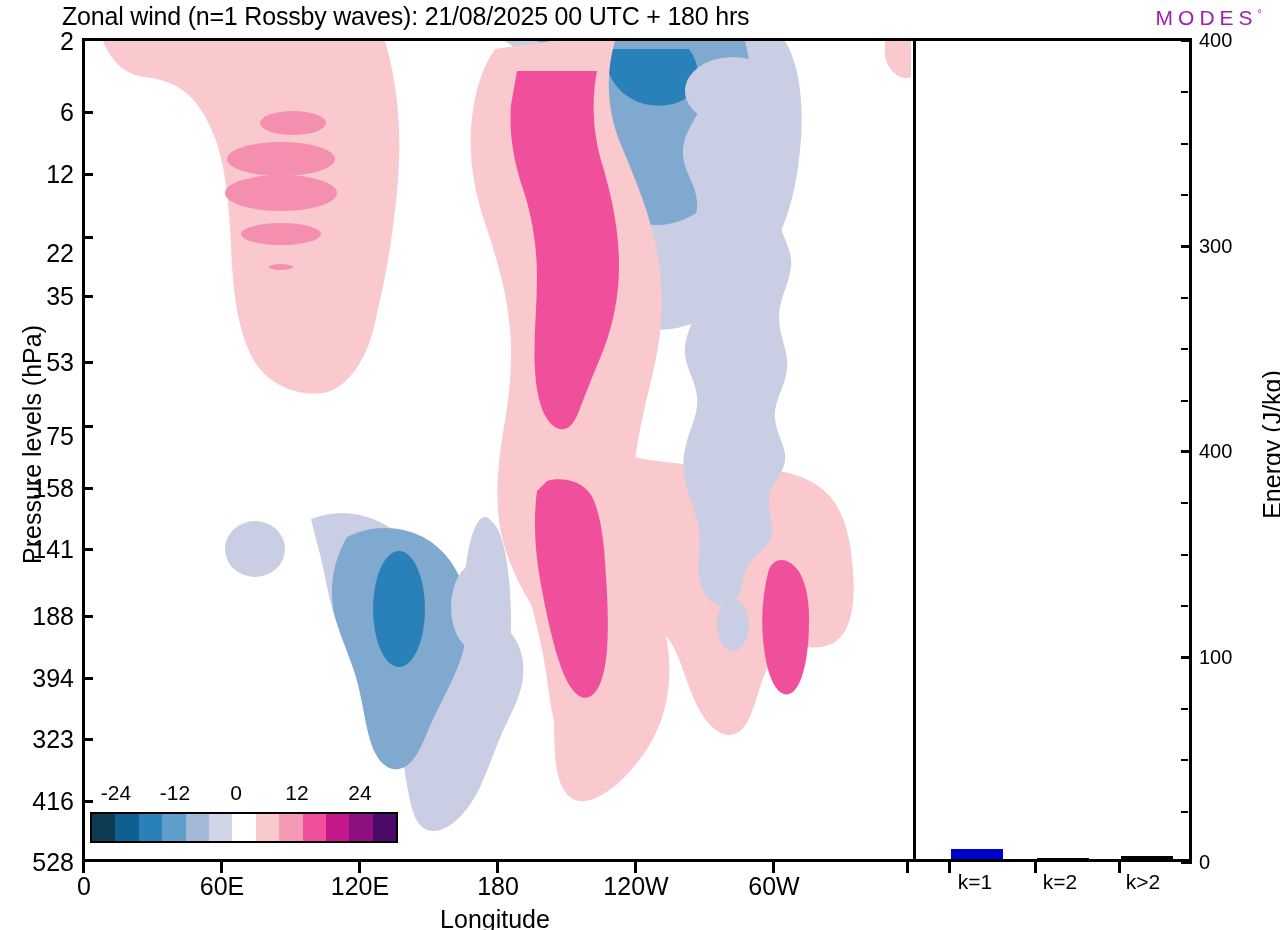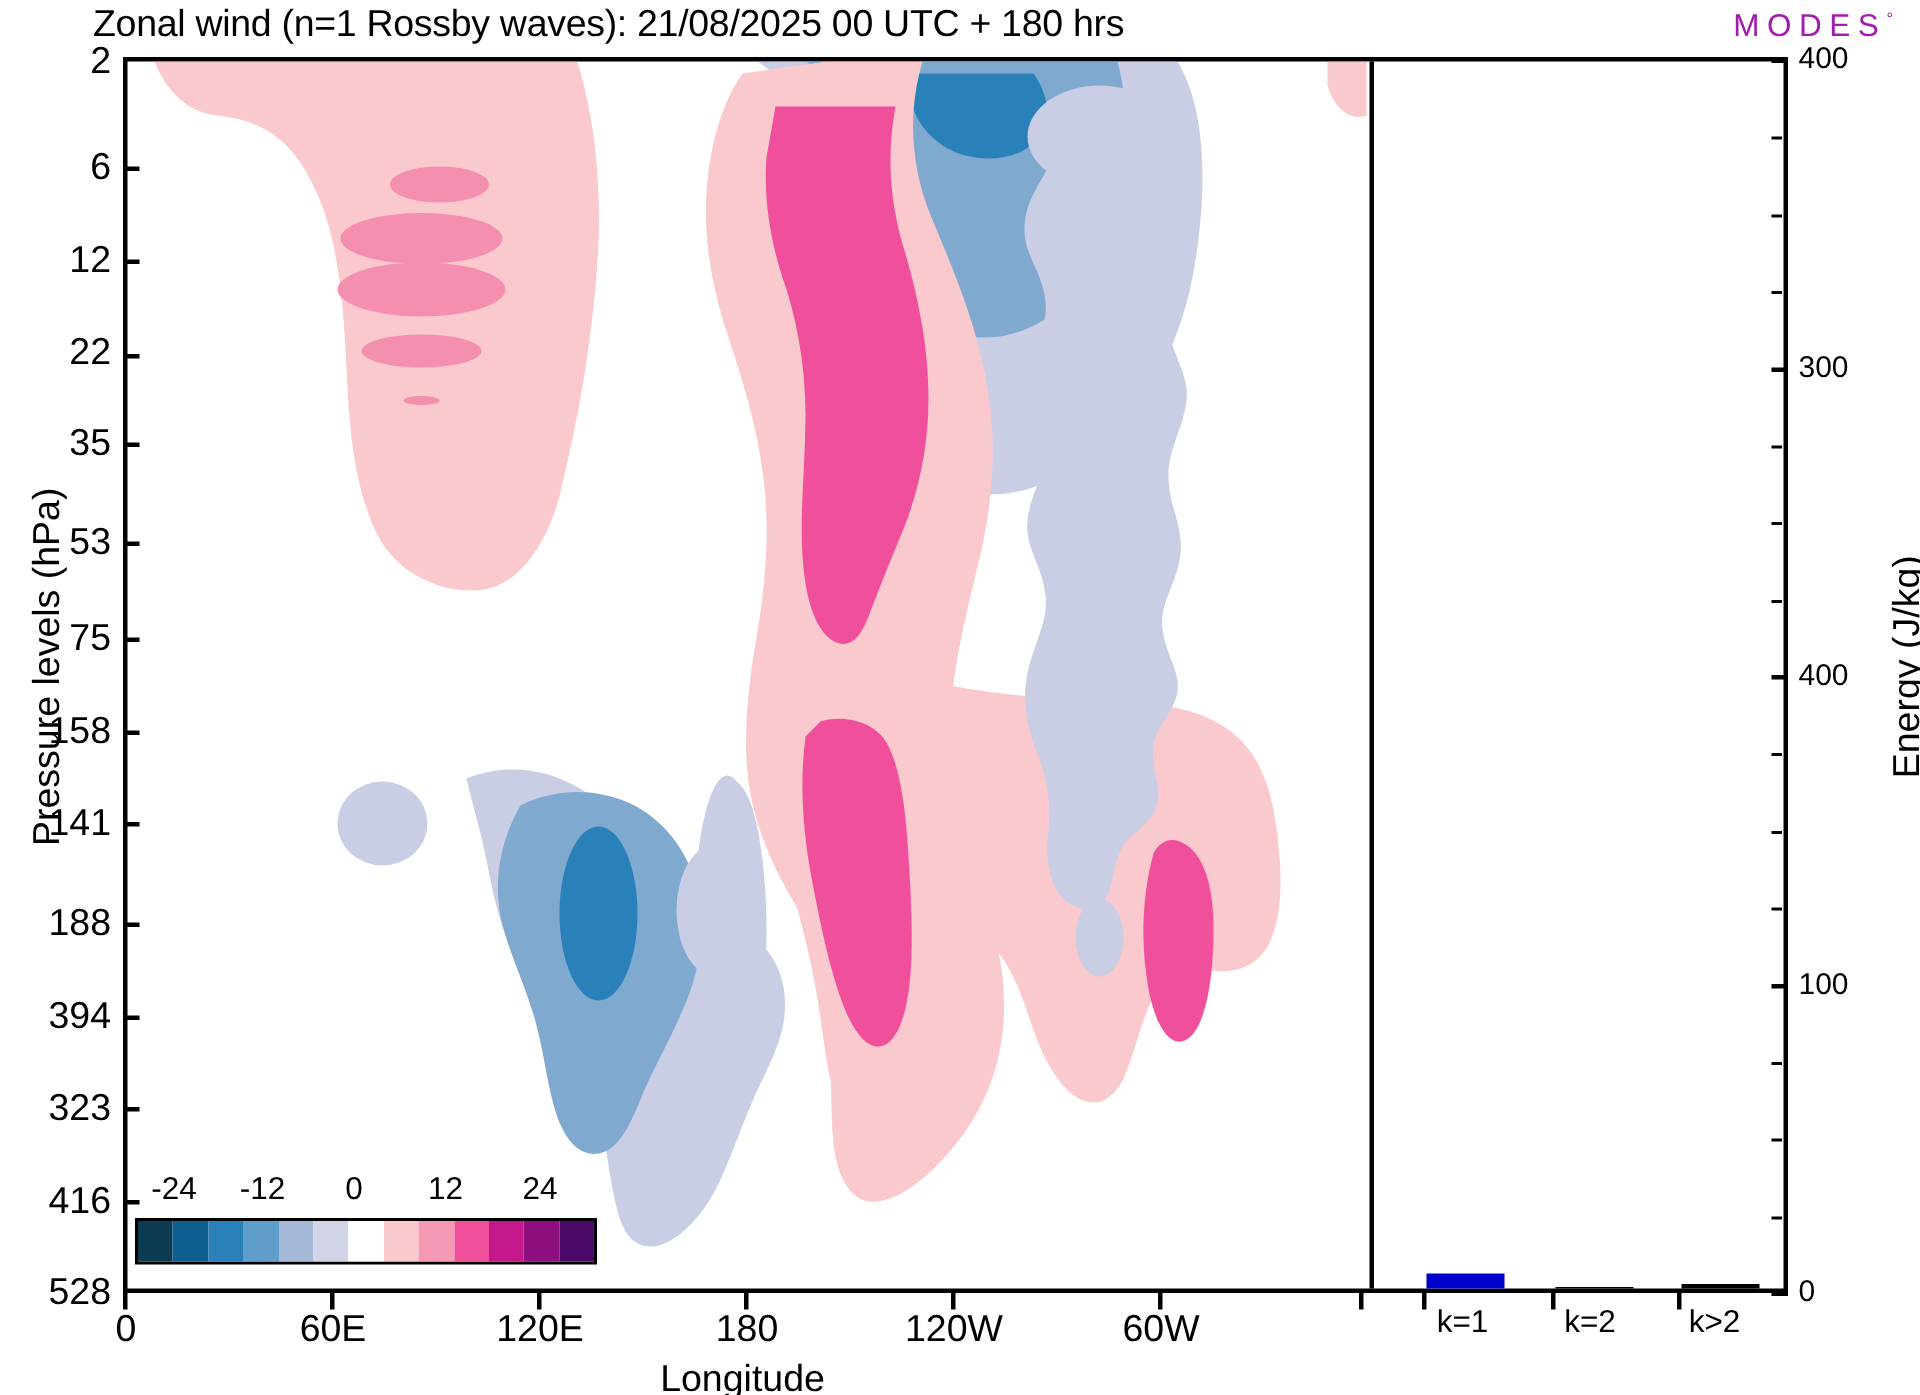--- a/index.html
+++ b/index.html
@@ -153,24 +153,24 @@
 
   <div class="ebar" style="left:866px;width:52px;height:10px;background:#0000cc;"></div>
   <div class="ebar" style="left:952px;width:52px;height:1px;background:#000;"></div>
   <div class="ebar" style="left:1036px;width:52px;height:3px;background:#000;"></div>
 </div>
 
 <div class="abs ylab-wrap">
   <div class="abs ylab" style="top:41px">2</div>
   <div class="abs ylab" style="top:112px">6</div>
   <div class="abs ylab" style="top:174px">12</div>
-  <div class="abs ylab" style="top:235px">22</div>
+  <div class="abs ylab" style="top:253px">22</div>
   <div class="abs ylab" style="top:296px">35</div>
   <div class="abs ylab" style="top:362px">53</div>
-  <div class="abs ylab" style="top:426px">75</div>
+  <div class="abs ylab" style="top:436px">75</div>
   <div class="abs ylab" style="top:488px">158</div>
   <div class="abs ylab" style="top:549px">141</div>
   <div class="abs ylab" style="top:616px">188</div>
   <div class="abs ylab" style="top:678px">394</div>
   <div class="abs ylab" style="top:739px">323</div>
   <div class="abs ylab" style="top:801px">416</div>
   <div class="abs ylab" style="top:862px">528</div>
 </div>
 <div class="ytick" style="top:112px"></div>
 <div class="ytick" style="top:174px"></div>

